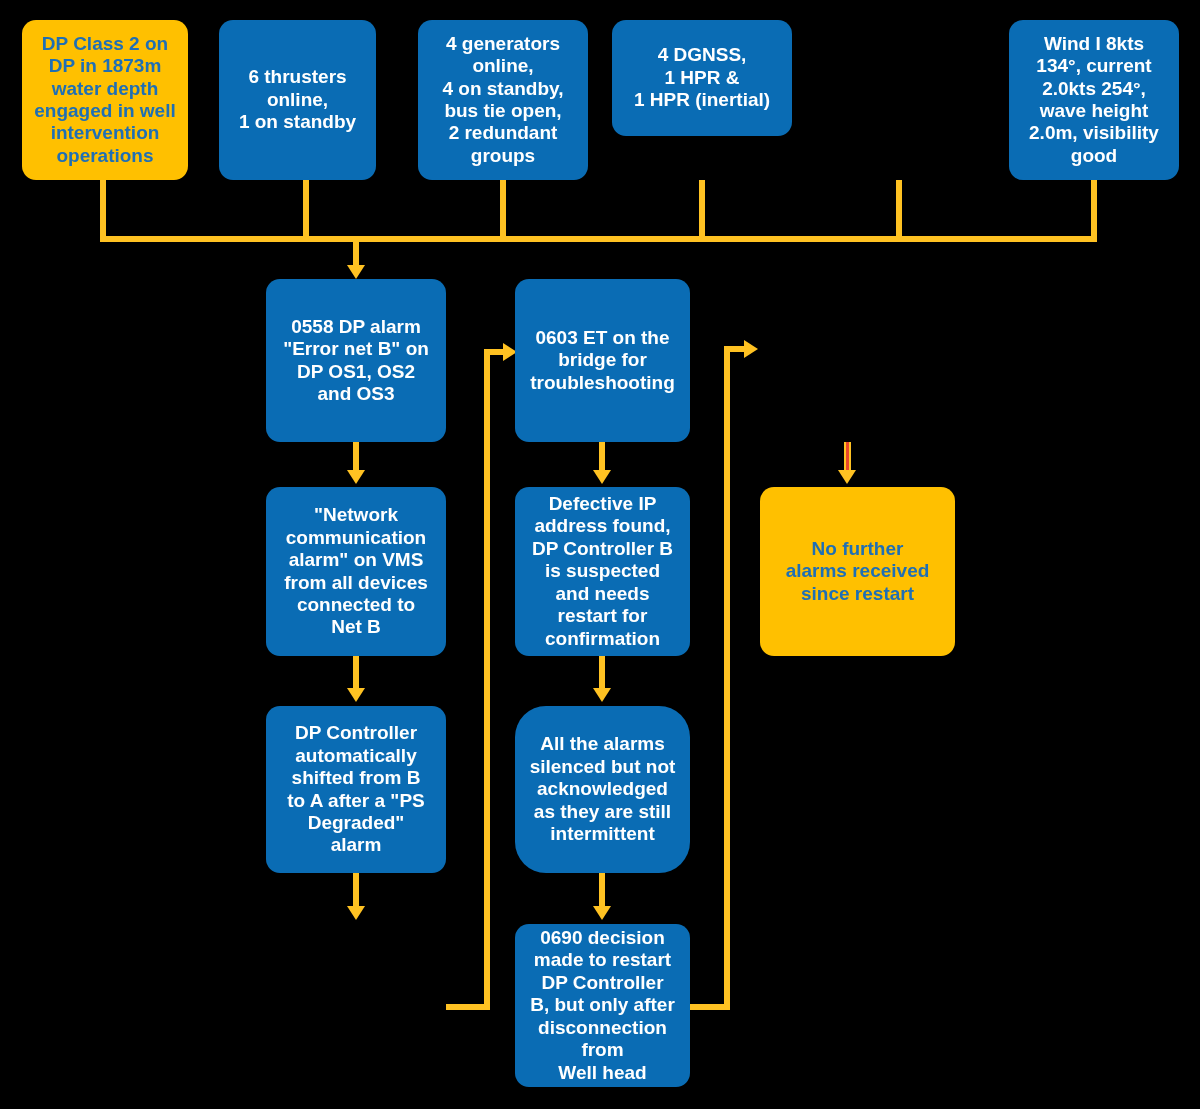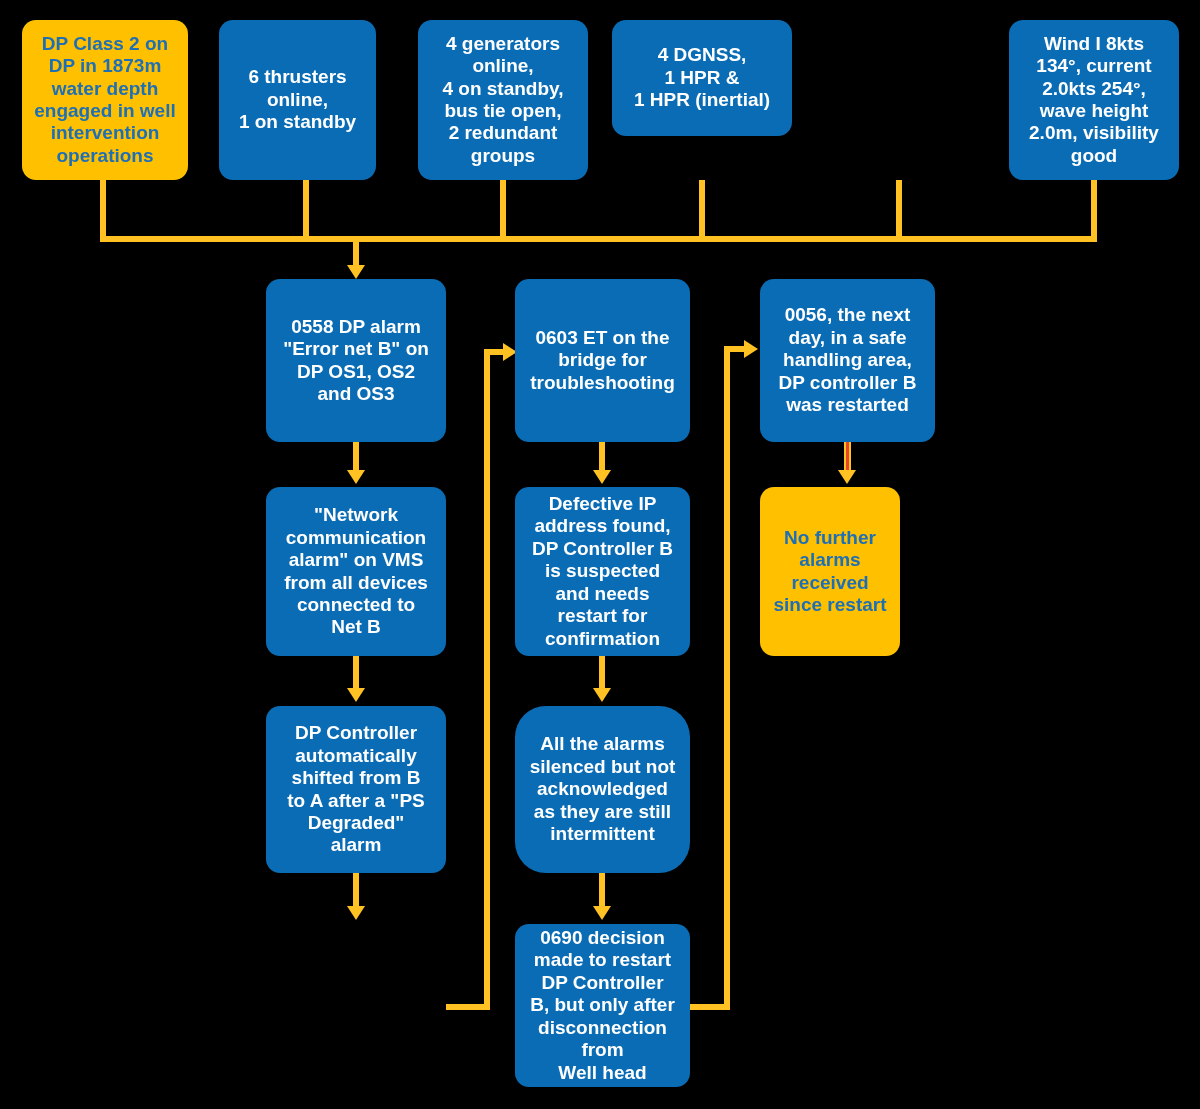--- a/index.html
+++ b/index.html
@@ -177,27 +177,22 @@
   <div class="arrowhead down" style="left:593px; top:688px;"></div>
 
   <div class="conn" style="left:599px; top:873px; width:6px; height:34px;"></div>
   <div class="arrowhead down" style="left:593px; top:906px;"></div>
 
   <div class="conn" style="left:690px; top:1004px; width:40px; height:6px;"></div>
   <div class="conn" style="left:724px; top:346px; width:6px; height:664px;"></div>
   <div class="conn" style="left:724px; top:346px; width:22px; height:6px;"></div>
   <div class="arrowhead right" style="left:744px; top:340px;"></div>
 
-  <div class="node blue" style="left:760px; top:279px; width:175px; height:163px; font-size:19px;">0056, the next
-day, in a safe
-handling area,
-DP controller B
-was restarted</div>
 
-  <div class="node amber" style="left:760px; top:487px; width:140px; height:169px; font-size:19px;">No further
+  <div class="node amber" style="left:760px; top:487px; width:195px; height:169px; font-size:19px;">No further
 alarms received
 since restart</div>
 
   <div class="conn" style="left:844px; top:442px; width:7px; height:31px;"></div>
   <div class="conn red" style="left:846px; top:442px; width:3px; height:35px;"></div>
   <div class="arrowhead down" style="left:838px; top:470px;"></div>
 
 </div>
 
 </body></html>

